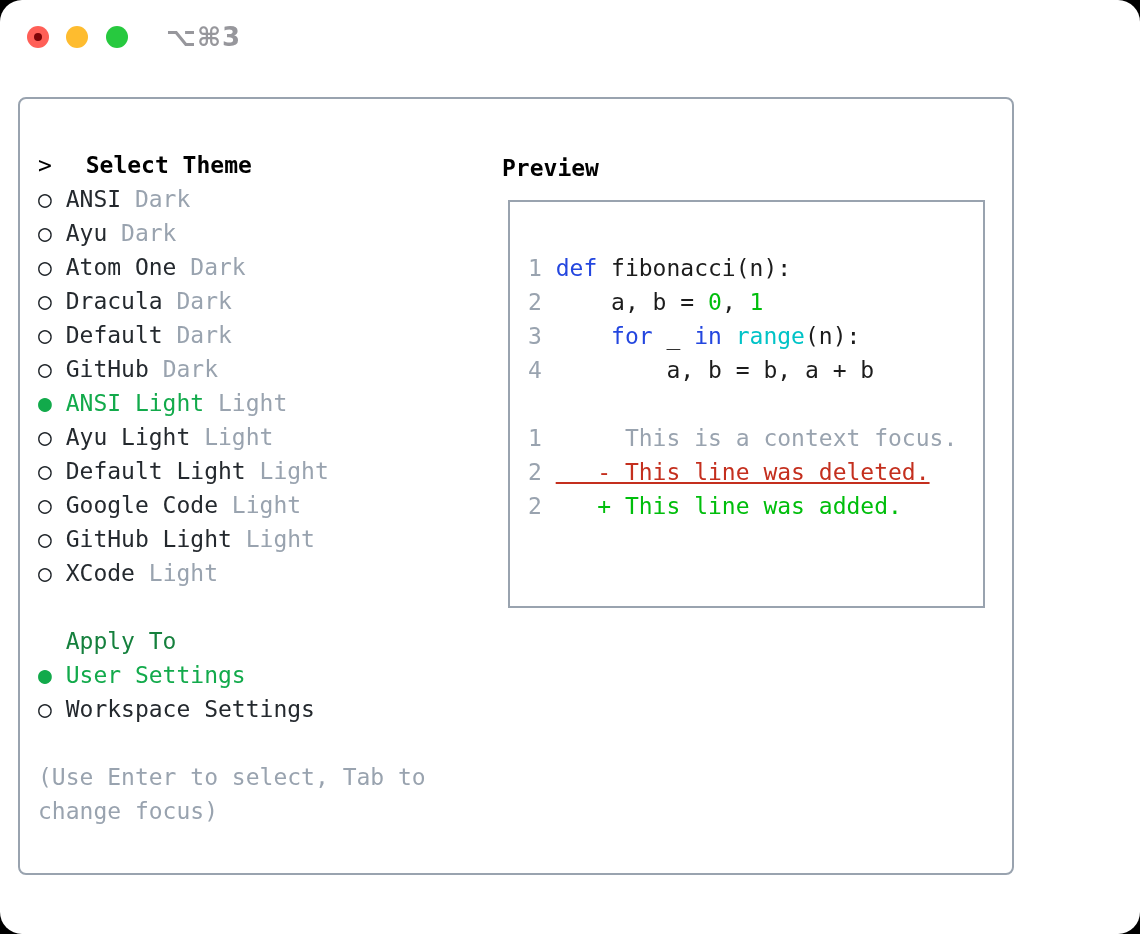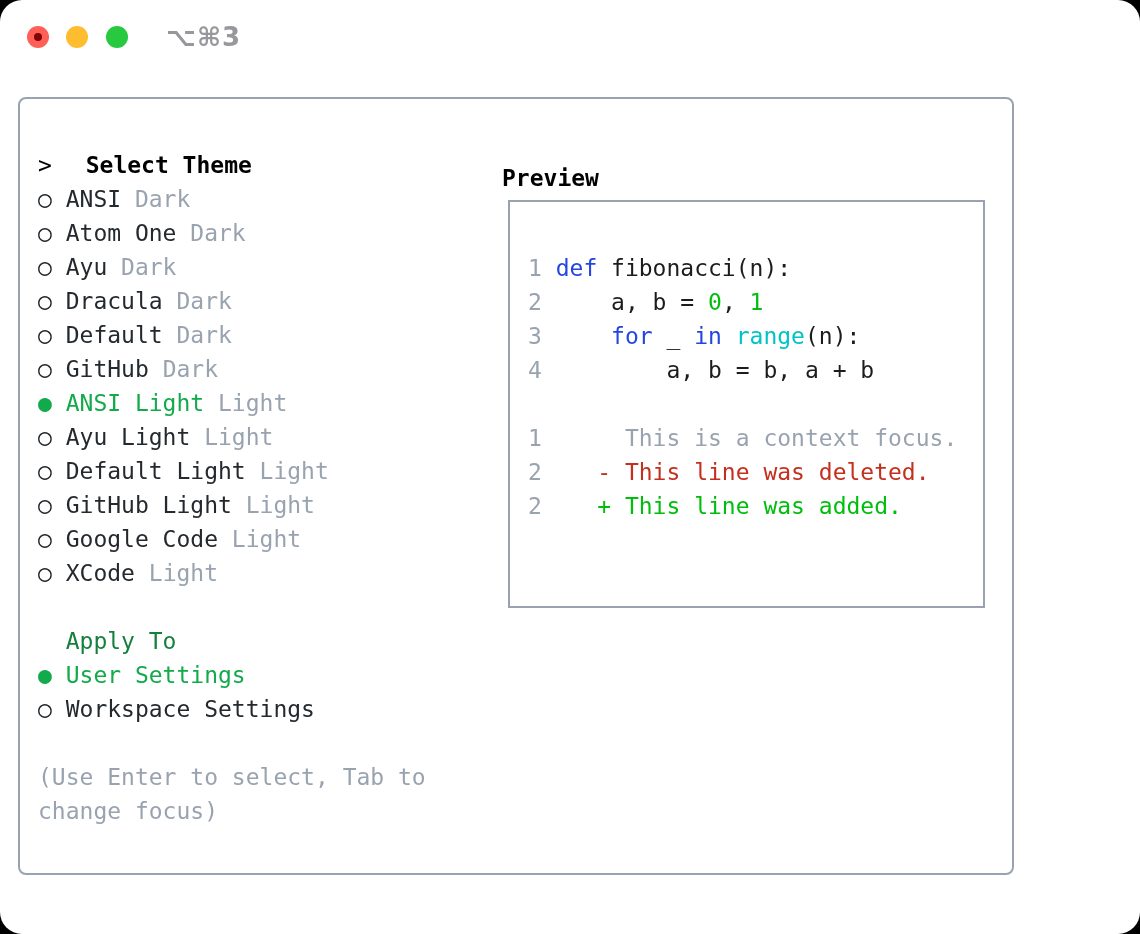--- a/index.html
+++ b/index.html
@@ -34,33 +34,33 @@
   .row { white-space:pre; height:34px; }
   .prefix { display:inline-block; width:2ch; }
   .hdr-prefix { color:#000; }
   .hdr-text { font-weight:bold; color:#000;margin-left:20px; }
   .tag { margin-left:1ch; color:var(--muted); }
   .row.selected .prefix, .row.selected .name { color:var(--ui-green); }
   .spacer { height:34px; }
   .help { color:var(--muted); width:440px; }
 
   
-  .preview-header { position:absolute; left:482px; top:62px; font-weight:bold; color:#000; }
+  .preview-header { position:absolute; left:482px; top:52px; font-weight:bold; color:#000; }
   .preview-box {
     position:absolute; left:488px; top:101px; width:477px; height:408px;
     border:2px solid var(--border); background:#fff;
     padding:49px 8px 0 18px; overflow:hidden;
   }
   .cline { white-space:pre; height:34px; color:var(--code); }
   .ln { display:inline-block; width:2ch; color:var(--muted); }
   .seg.kw { color:var(--kw); }
   .seg.builtin { color:var(--builtin); }
   .seg.num { color:var(--num); }
   .seg.ctx { color:var(--muted); }
-  .seg.del { color:var(--del); }
+  .seg.del { color:var(--del);text-decoration:underline; }
   .seg.add { color:var(--add); }
   .diff-group { margin-top:34px; }
 </style>
 </head>
 <body>
 
 <div class="window">
 
   <div class="titlebar">
     <span class="tl red">
@@ -70,30 +70,30 @@
     <span class="tl green"></span>
     <span class="shortcut">⌥⌘3</span>
   </div>
 
   <div class="panel">
 
     <div class="left-col">
       <div class="row"><span class="prefix hdr-prefix">&gt;</span><span class="hdr-text">Select Theme</span></div>
       <div id="theme-list">
           <div class="row"><span class="prefix">○</span><span class="name">ANSI</span><span class="tag">Dark</span></div>
+          <div class="row"><span class="prefix">○</span><span class="name">Ayu</span><span class="tag">Dark</span></div>
           <div class="row"><span class="prefix">○</span><span class="name">Atom One</span><span class="tag">Dark</span></div>
-          <div class="row"><span class="prefix">○</span><span class="name">Ayu</span><span class="tag">Dark</span></div>
           <div class="row"><span class="prefix">○</span><span class="name">Dracula</span><span class="tag">Dark</span></div>
           <div class="row"><span class="prefix">○</span><span class="name">Default</span><span class="tag">Dark</span></div>
           <div class="row"><span class="prefix">○</span><span class="name">GitHub</span><span class="tag">Dark</span></div>
           <div class="row selected"><span class="prefix">●</span><span class="name">ANSI Light</span><span class="tag">Light</span></div>
           <div class="row"><span class="prefix">○</span><span class="name">Ayu Light</span><span class="tag">Light</span></div>
           <div class="row"><span class="prefix">○</span><span class="name">Default Light</span><span class="tag">Light</span></div>
+          <div class="row"><span class="prefix">○</span><span class="name">Google Code</span><span class="tag">Light</span></div>
           <div class="row"><span class="prefix">○</span><span class="name">GitHub Light</span><span class="tag">Light</span></div>
-          <div class="row"><span class="prefix">○</span><span class="name">Google Code</span><span class="tag">Light</span></div>
           <div class="row"><span class="prefix">○</span><span class="name">XCode</span><span class="tag">Light</span></div>
         </div>
       <div class="spacer"></div>
       <div class="row"><span class="prefix"></span><span style="color:#15803d;">Apply To</span></div>
       <div id="apply-list">
           <div class="row selected"><span class="prefix">●</span><span class="name">User Settings</span></div>
           <div class="row"><span class="prefix">○</span><span class="name">Workspace Settings</span></div>
         </div>
       <div class="spacer"></div>
       <div class="help">(Use Enter to select, Tab to change focus)</div>

